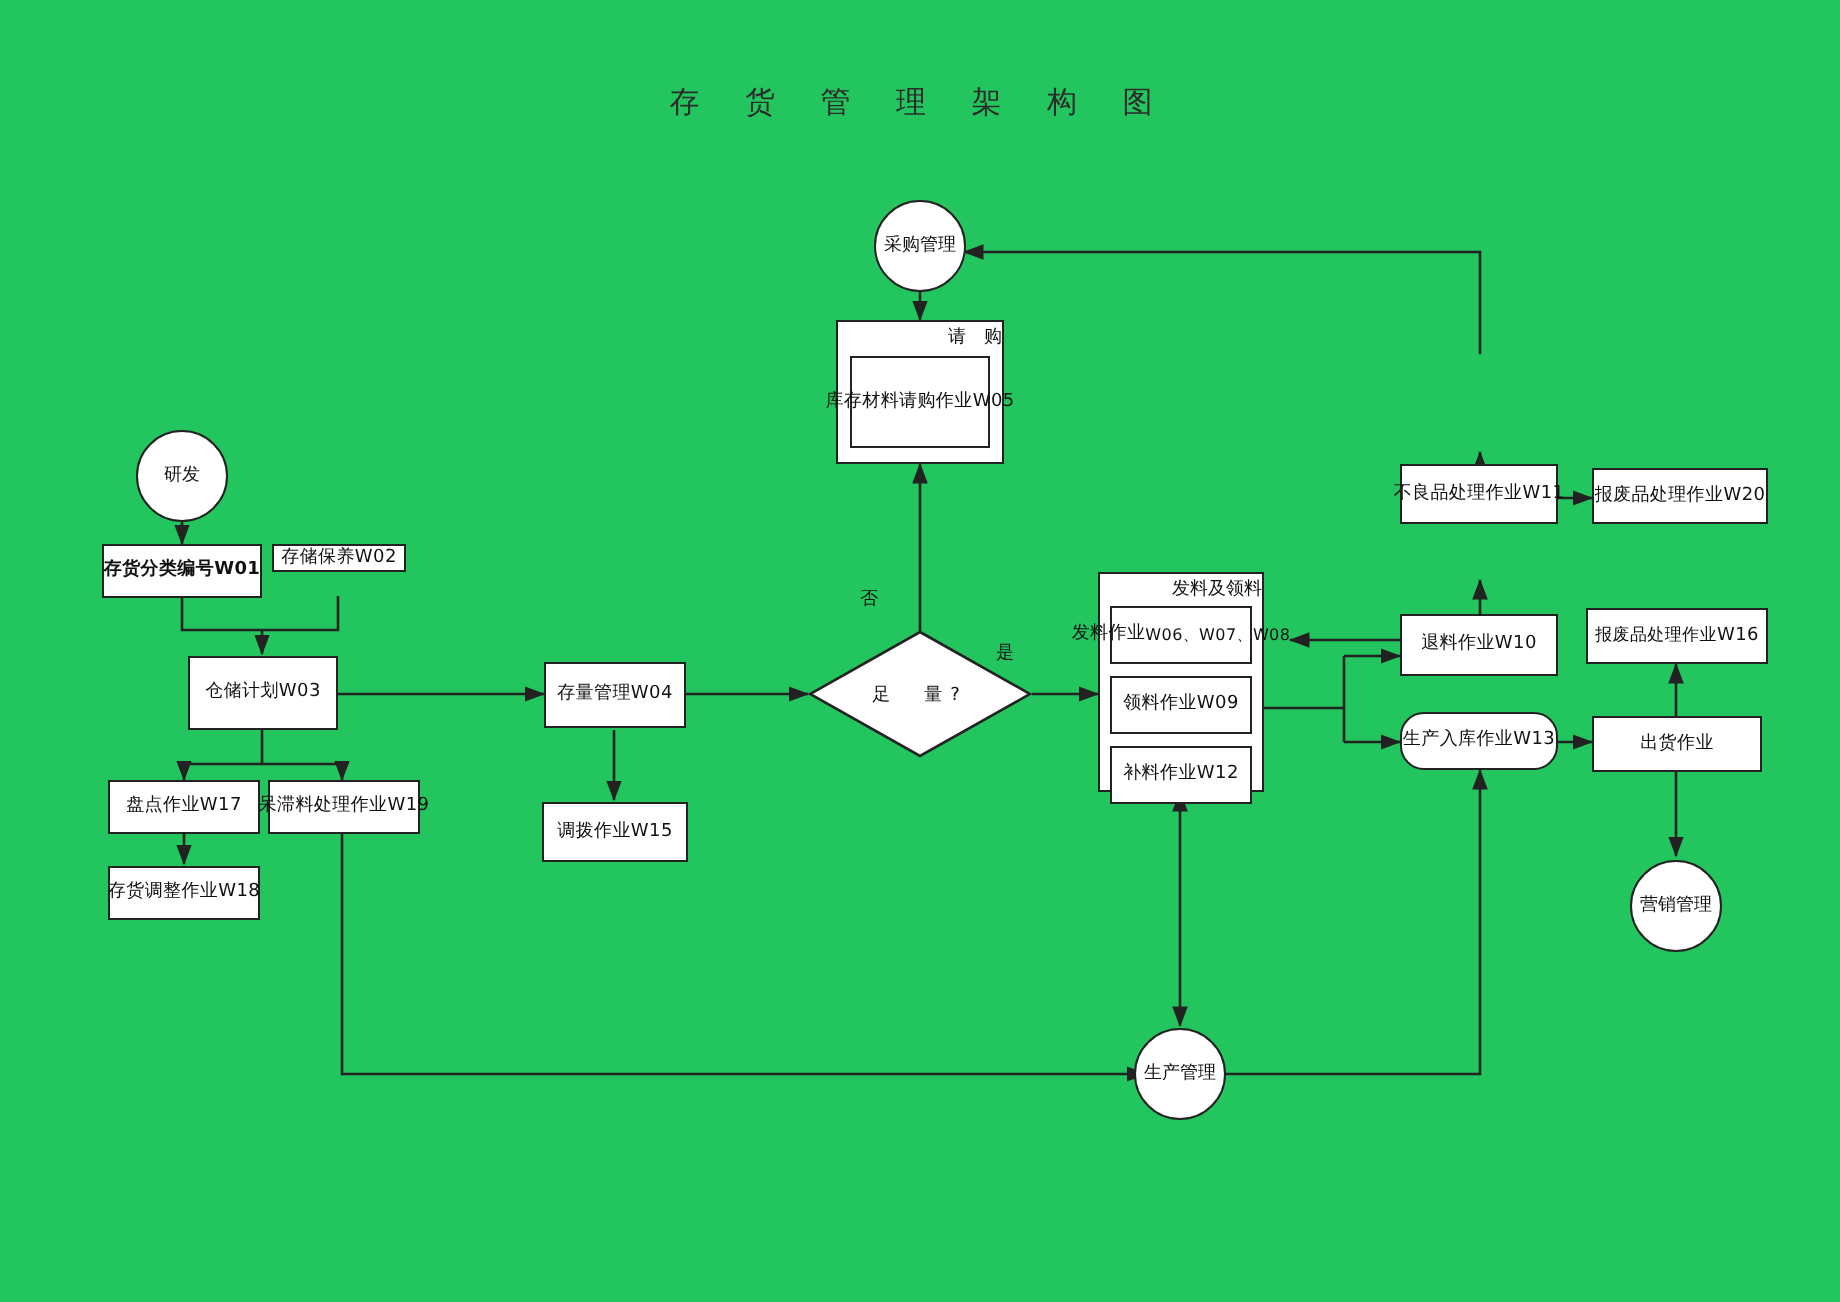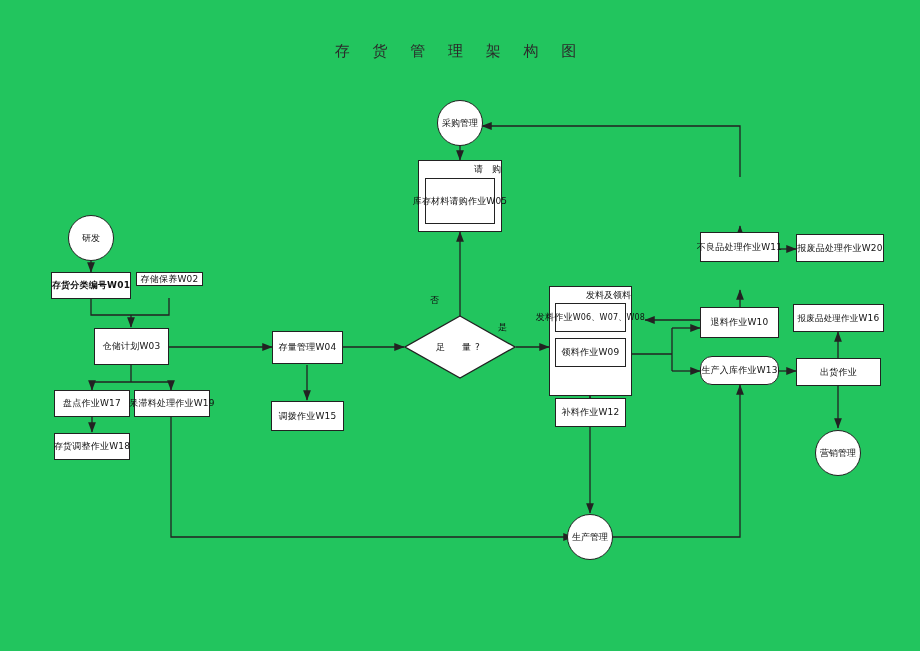--- a/index.html
+++ b/index.html
@@ -263,21 +263,21 @@
     <div class="group-title">发料及领料</div>
   </div>
   <div class="node" style="left:555px; top:303px; width:71px; height:29px;">
     <span class="ln">发料作业</span>
     <span class="ln" style="font-size:8px;">W06、W07、W08</span>
   </div>
   <div class="node" style="left:555px; top:338px; width:71px; height:29px;">
     <span class="ln">领料作业</span>
     <span class="ln">W09</span>
   </div>
-  <div class="node" style="left:555px; top:373px; width:71px; height:29px;margin-top:25px;">
+  <div class="node" style="left:555px; top:373px; width:71px; height:29px;">
     <span class="ln">补料作业</span>
     <span class="ln">W12</span>
   </div>
 
   <div class="node" style="left:700px; top:307px; width:79px; height:31px;">
     <span class="ln">退料作业</span>
     <span class="ln">W10</span>
   </div>
 
   <div class="node" style="left:700px; top:356px; width:79px; height:29px;border-radius:12px;">

